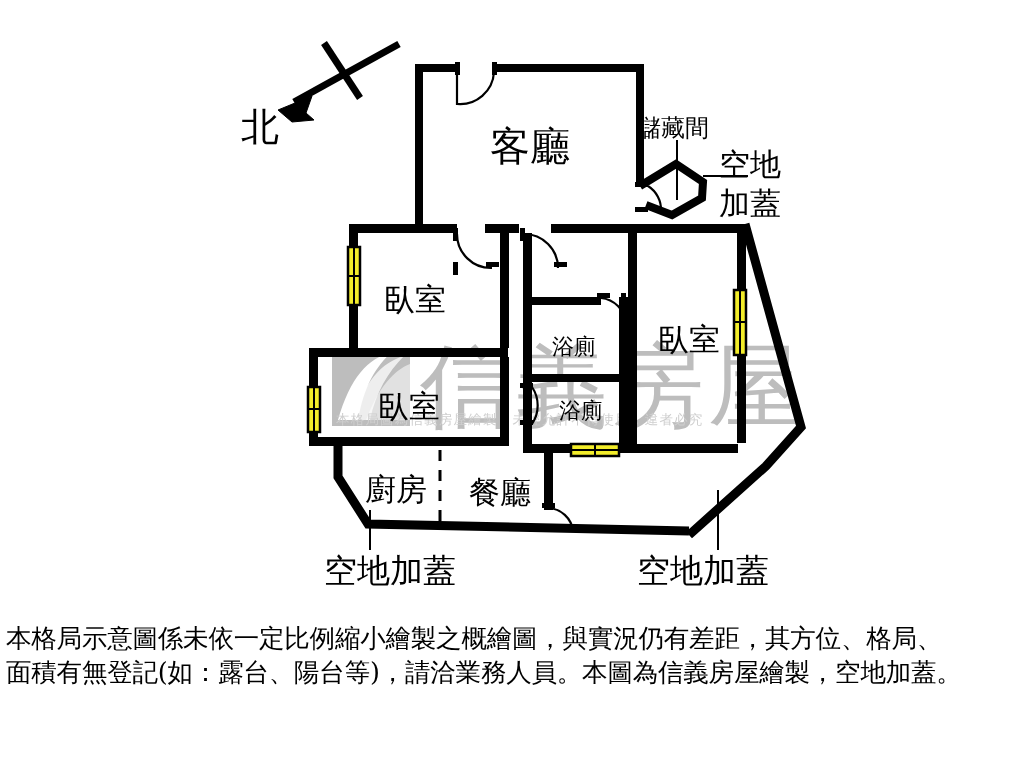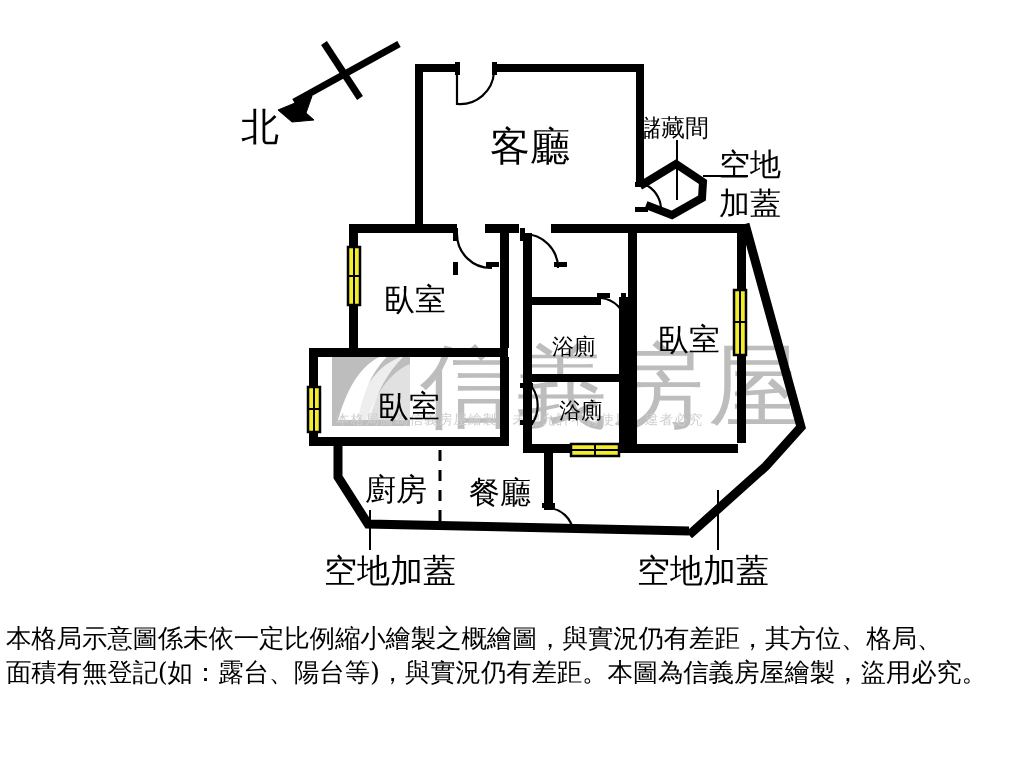--- a/index.html
+++ b/index.html
@@ -234,16 +234,16 @@
         <text x="719" y="214" font-size="31">加蓋</text>
         <text x="324" y="582" font-size="33">空地加蓋</text>
         <text x="637" y="582" font-size="33">空地加蓋</text>
       </g>
 
     </svg>
   </div>
 
   <div class="disclaimer">
     <div>本格局示意圖係未依一定比例縮小繪製之概繪圖，與實況仍有差距，其方位、格局、</div>
-    <div>面積有無登記(如：露台、陽台等)，與實況仍有差距。本圖為信義房屋繪製，盜用必究。</div>
+    <div>面積有無登記(如：露台、陽台等)，請洽業務人員。本圖為信義房屋繪製，空地加蓋。</div>
   </div>
 
 </div>
 
 </body></html>

